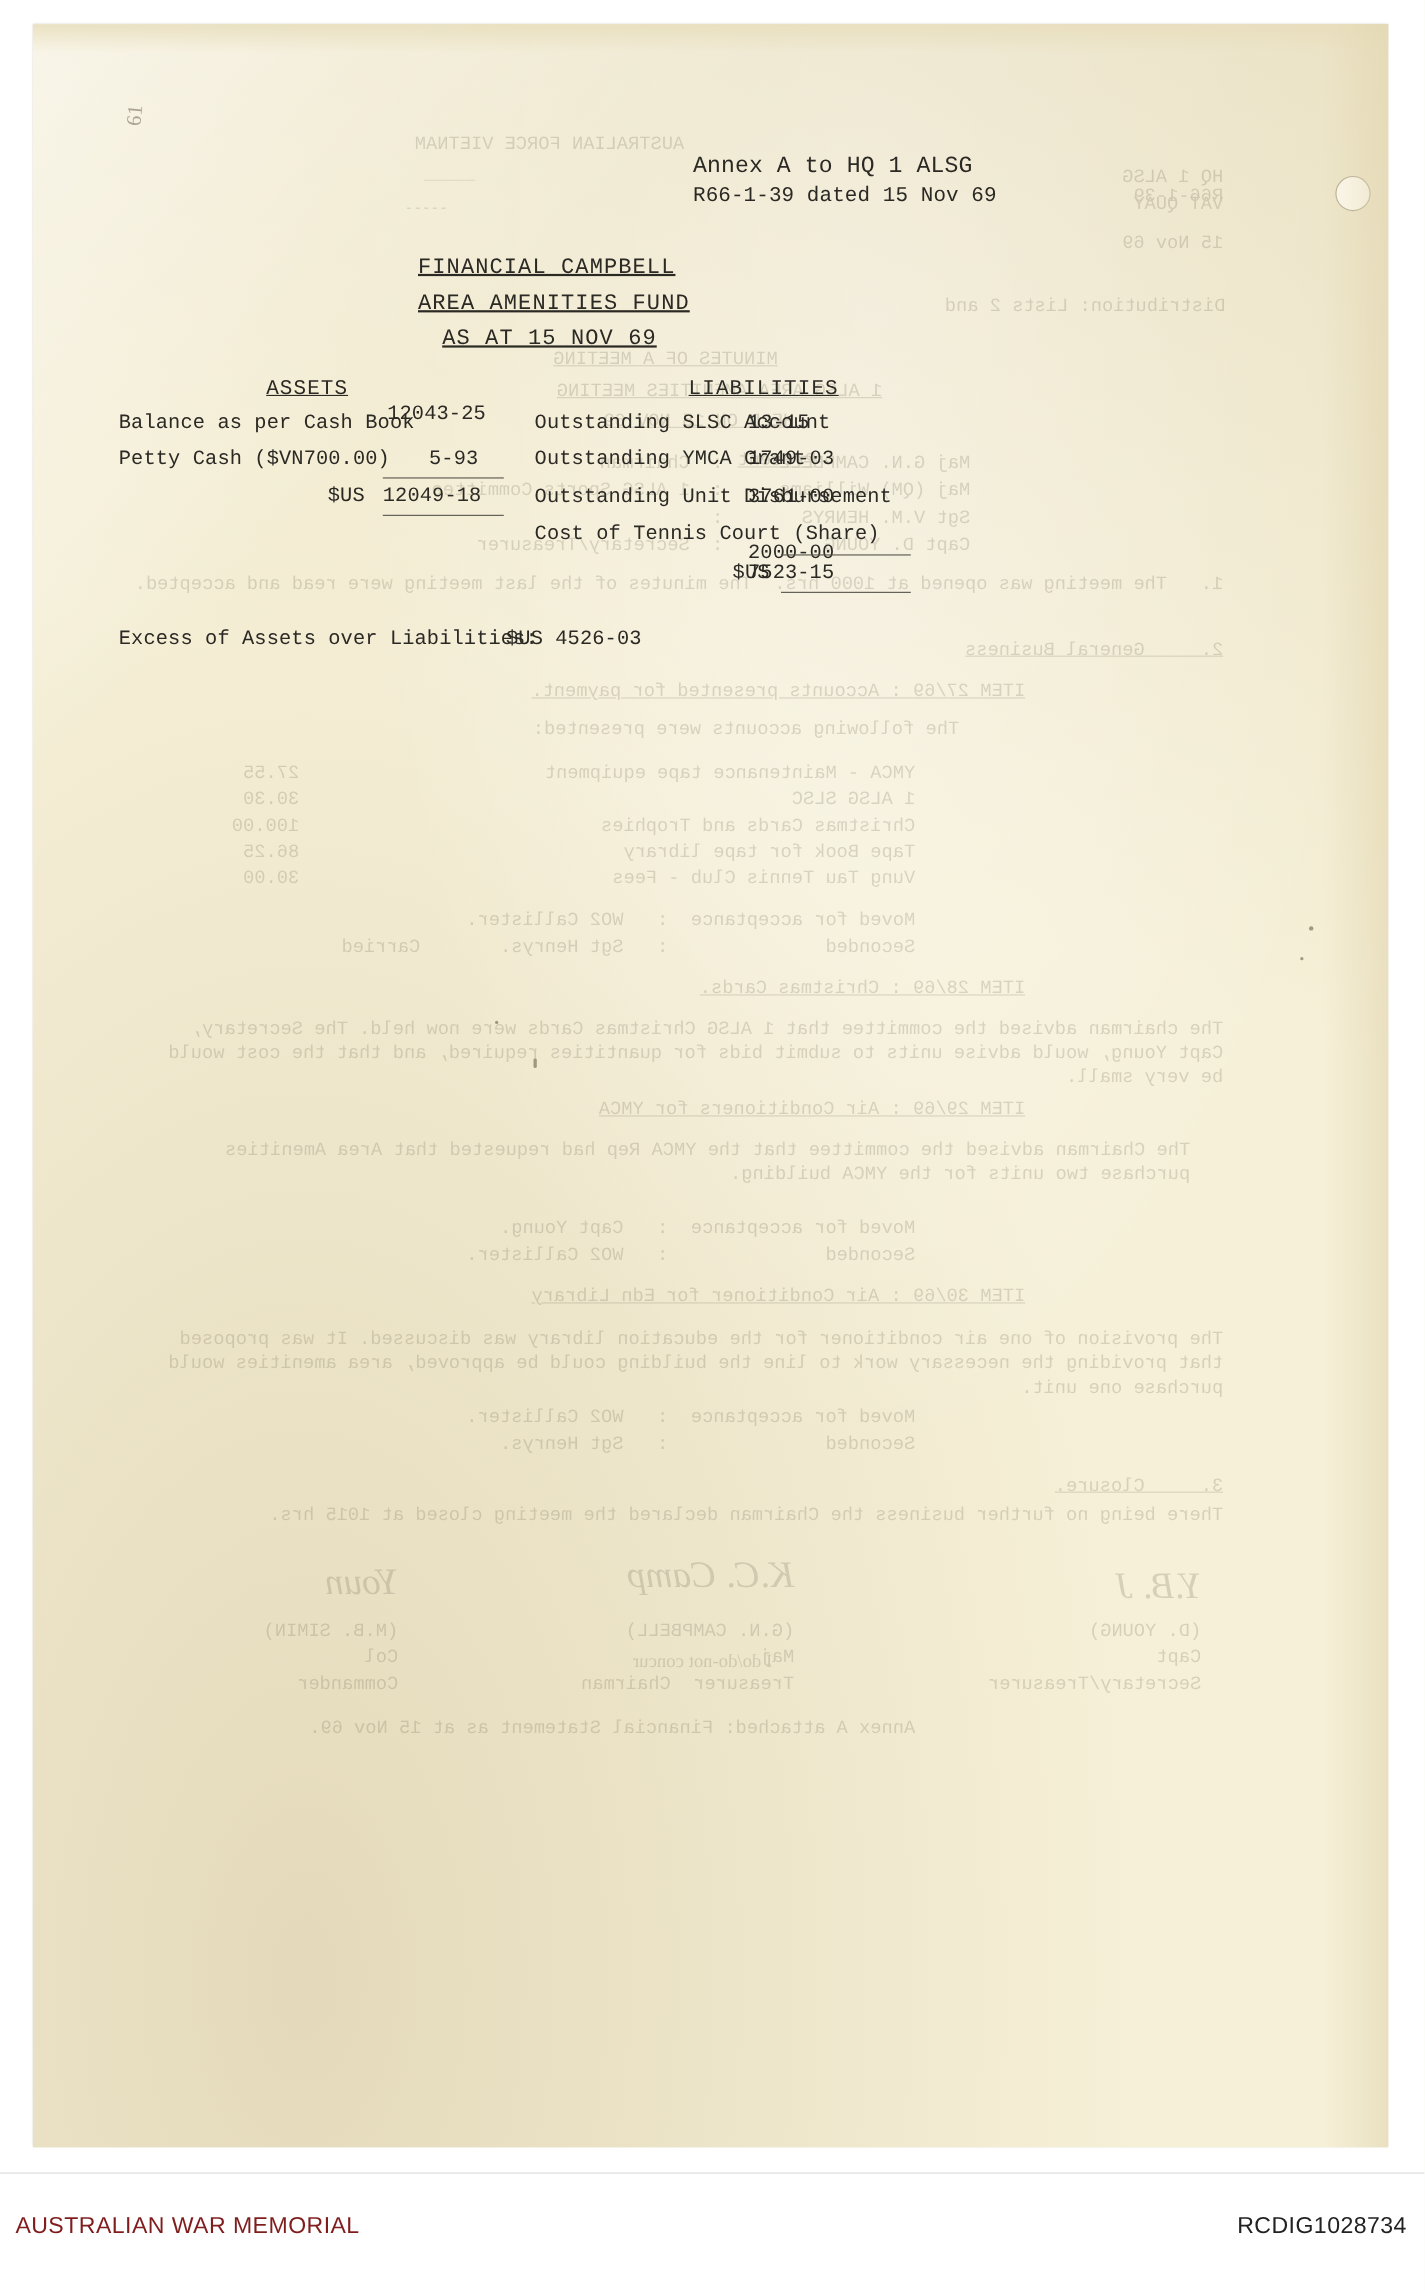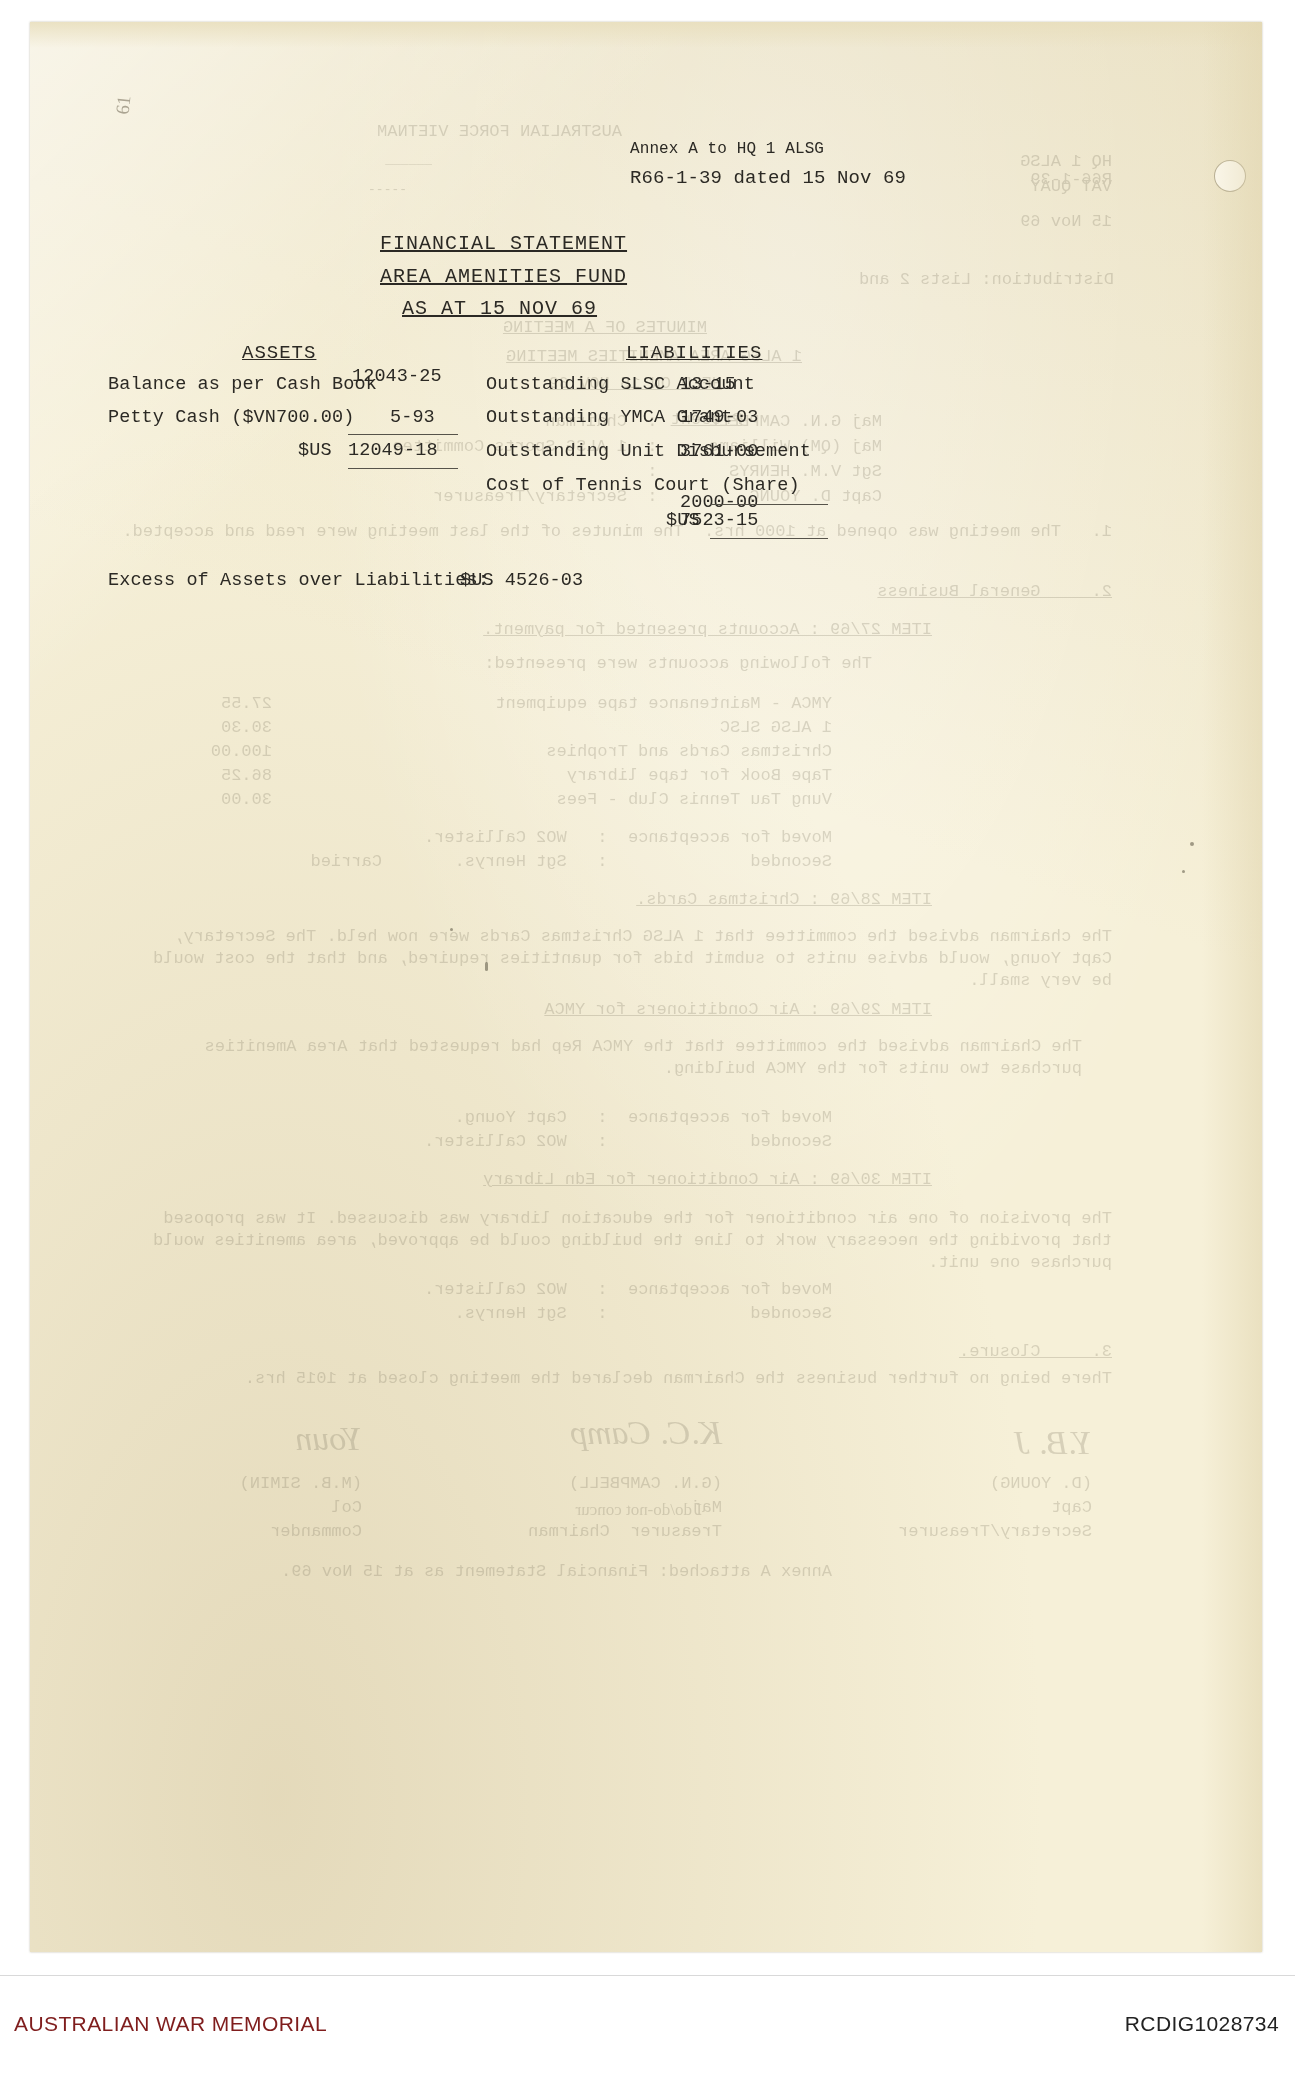--- a/index.html
+++ b/index.html
@@ -235,24 +235,24 @@
       <div class="b" style="left:900px; top:1476px;">Col</div>
       <div class="b" style="left:900px; top:1500px;">Commander</div>
 
       <div class="b" style="left:560px; top:1478px; font-family:'Liberation Serif',serif;">I do/do-not concur</div>
       <div class="b" style="left:430px; top:1540px;">Annex A attached: Financial Statement as at 15 Nov 69.</div>
     </div>
 
     <div class="corner-note">61</div>
     <div class="punch-hole"></div>
 
-    <div class="t" style="left:600px; top:118px; font-size:16px;">Annex A to HQ 1 ALSG</div>
+    <div class="t" style="left:600px; top:118px; font-size:21px;">Annex A to HQ 1 ALSG</div>
     <div class="t" style="left:600px; top:145px; font-size:19px;">R66-1-39 dated 15 Nov 69</div>
 
-    <div class="t u" style="left:350px; top:210px; font-size:20px; letter-spacing:1px;">FINANCIAL STATEMENT</div>
+    <div class="t u" style="left:350px; top:210px; font-size:20px; letter-spacing:1px;">FINANCIAL CAMPBELL</div>
     <div class="t u" style="left:350px; top:243px; font-size:20px; letter-spacing:1px;">AREA AMENITIES FUND</div>
     <div class="t u" style="left:372px; top:275px; font-size:20px; letter-spacing:1px;">AS AT 15 NOV 69</div>
 
     <div class="t u" style="left:212px; top:320px; font-size:19px; letter-spacing:1px;">ASSETS</div>
     <div class="t u" style="left:596px; top:320px; font-size:19px; letter-spacing:1px;">LIABILITIES</div>
 
     <div class="t" style="left:78px; top:352px;">Balance as per Cash Book</div>
     <div class="t" style="left:322px; top:344px;">12043-25</div>
 
     <div class="t" style="left:78px; top:385px;">Petty Cash ($VN700.00)</div>

